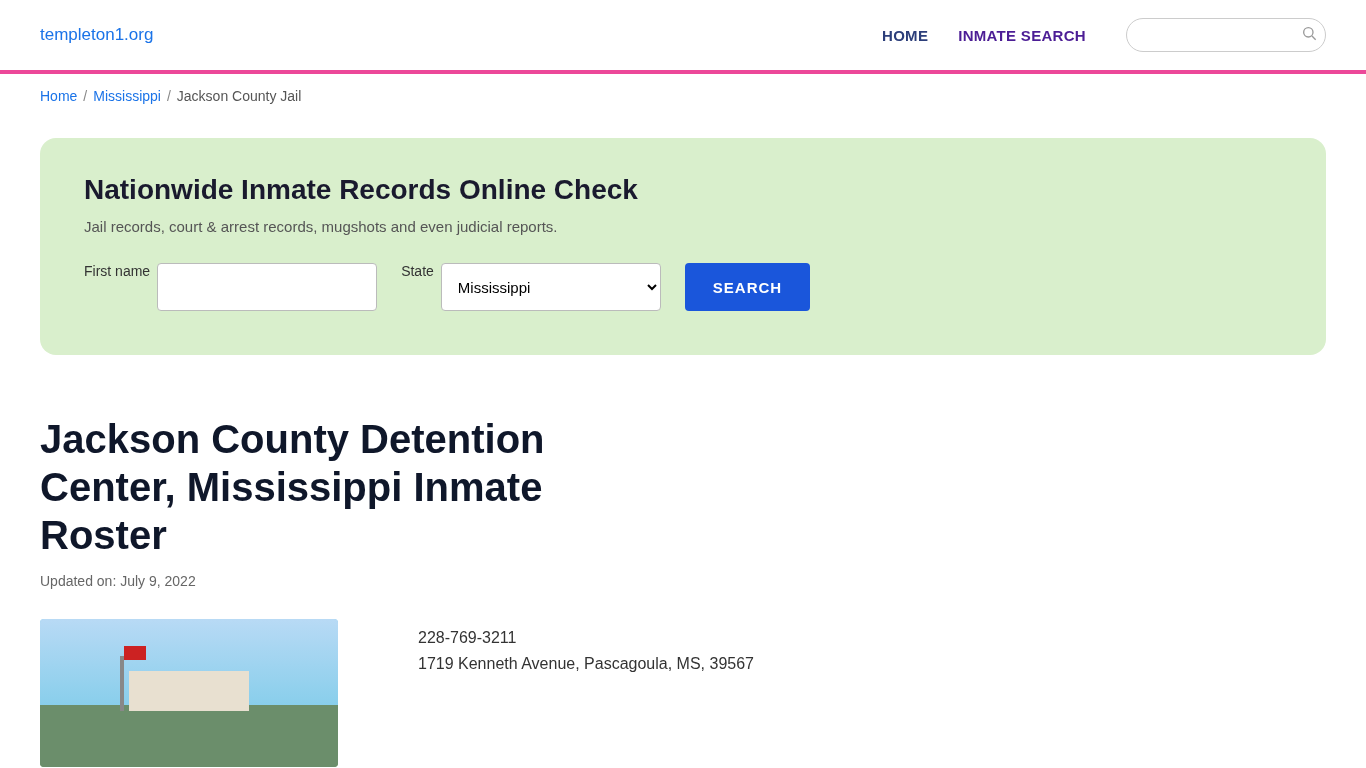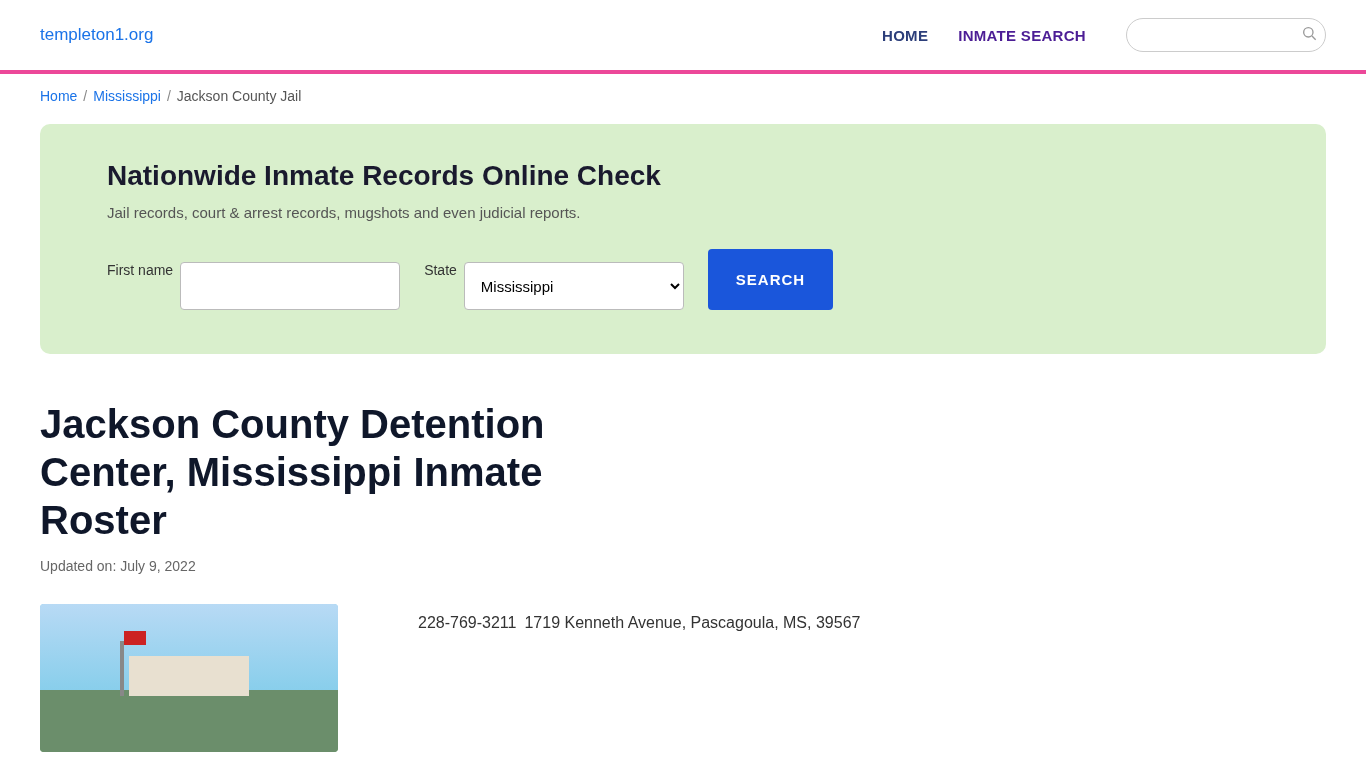--- a/index.html
+++ b/index.html
@@ -92,24 +92,24 @@
     .breadcrumb span {
       color: #555;
     }
 
     .breadcrumb .separator {
       color: #888;
     }
 
     
     .search-panel {
-      margin: 6px 40px;
+      margin: 20px 40px;
       background: #d9efcc;
-      border-radius: 10px;
-      padding: 36px 67px 44px;
+      border-radius: 16px;
+      padding: 36px 44px 44px;
     }
 
     .search-panel h2 {
       font-family: Arial, sans-serif;
       font-size: 28px;
       font-weight: 900;
       color: #1a1a2e;
       margin-bottom: 12px;
     }
 
@@ -155,21 +155,21 @@
       border: 1px solid #bbb;
       border-radius: 4px;
       padding: 0 12px;
       font-size: 15px;
       background: #fff;
       outline: none;
       appearance: auto;
     }
 
     .search-btn {
-      height: 61px;
+      height: 48px;
       padding: 0 28px;
       background: #1a56db;
       color: #fff;
       border: none;
       border-radius: 4px;
       font-family: Arial, sans-serif;
       font-size: 15px;
       font-weight: 700;
       letter-spacing: 1px;
       cursor: pointer;
@@ -251,21 +251,21 @@
       position: absolute;
       bottom: calc(38% + 55px - 4px);
       left: 84px;
       width: 22px;
       height: 14px;
       background: #cc2222;
     }
 
     .facility-info {
       display: flex;
-      flex-direction: row;
+      flex-direction: column;
       gap: 8px;
       padding-top: 10px;
     }
 
     .facility-phone {
       font-family: Arial, sans-serif;
       font-size: 16px;
       color: #333;
     }
 

